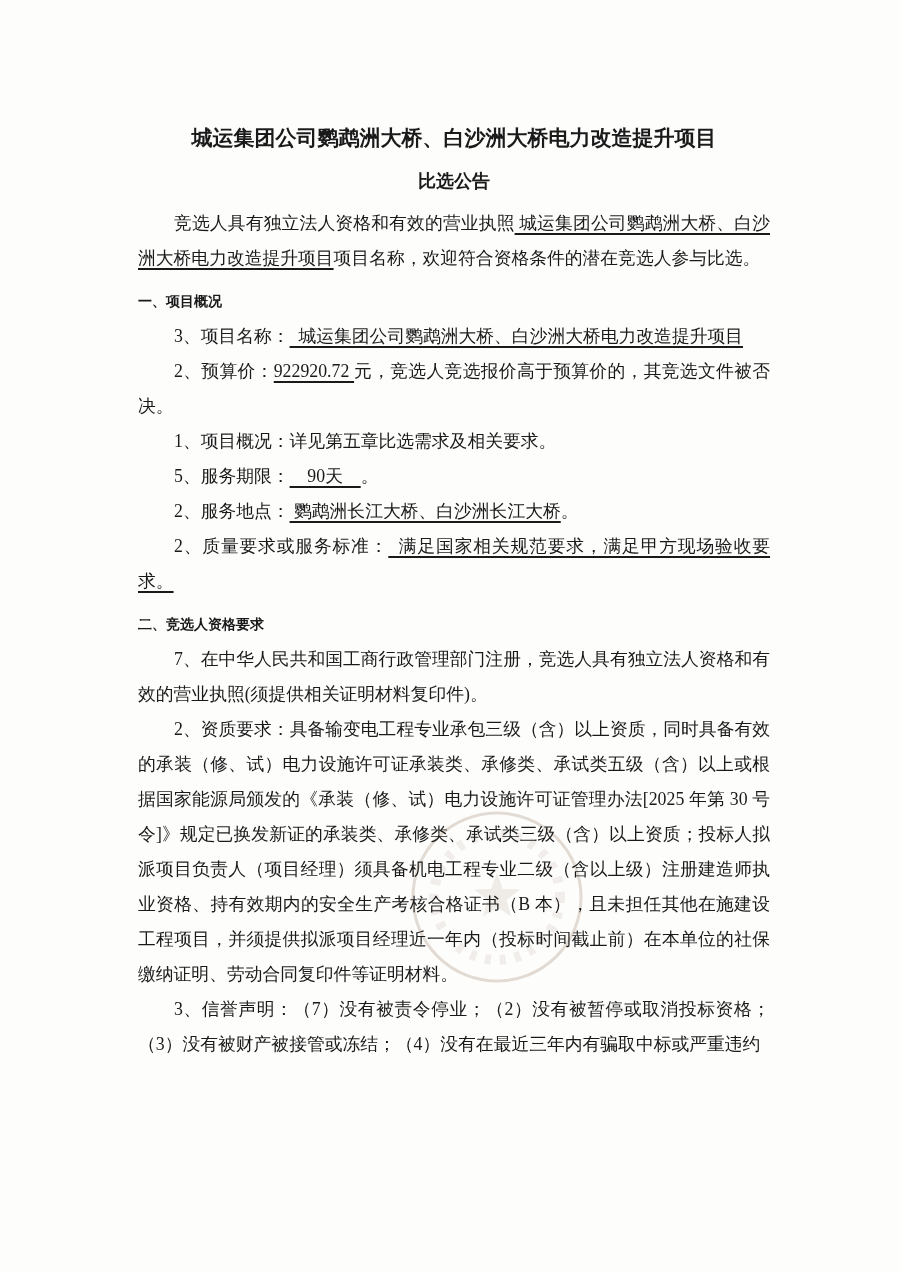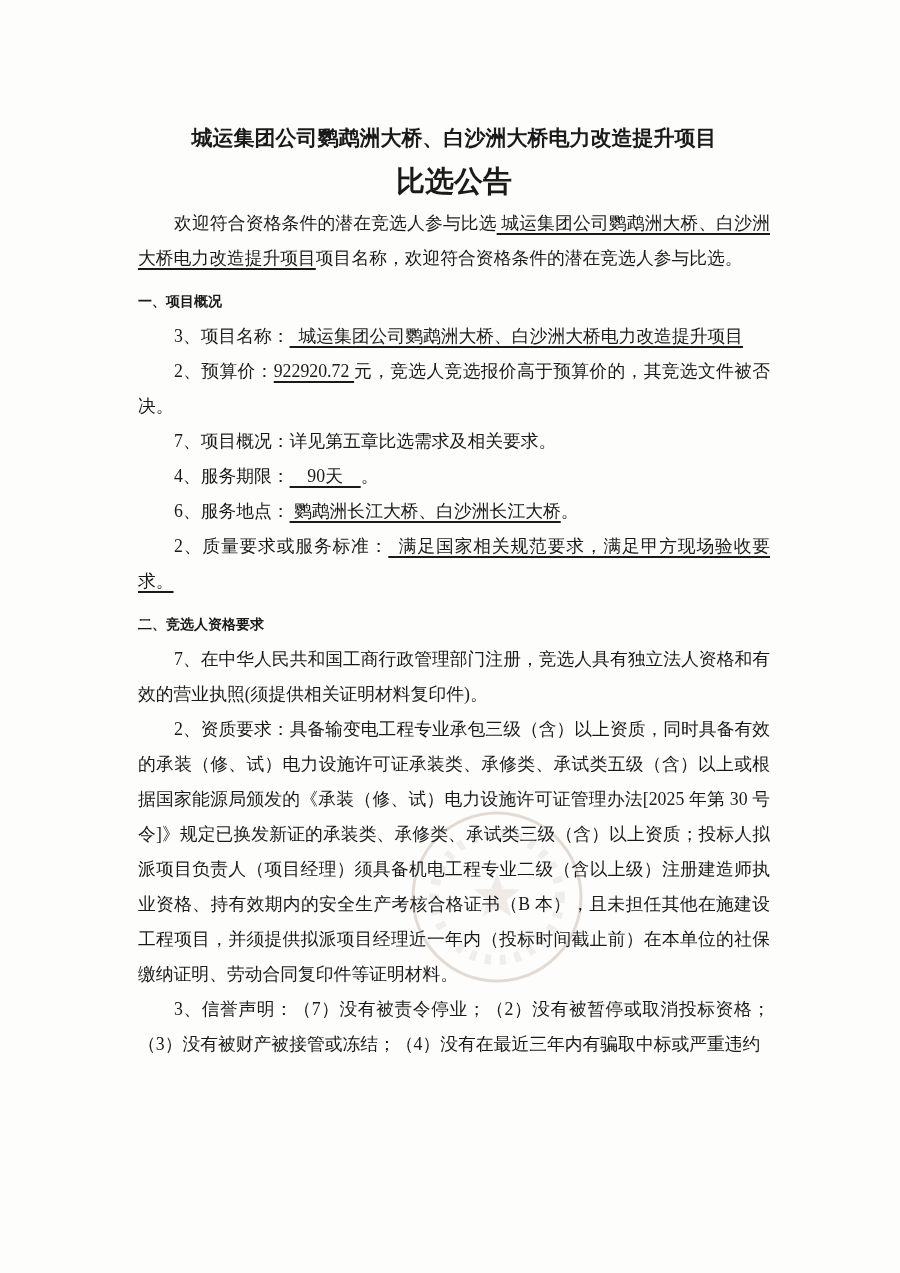--- a/index.html
+++ b/index.html
@@ -33,21 +33,21 @@
     font-weight: 700;
     font-size: 21px;
     line-height: 30px;
     text-align: center;
     letter-spacing: 0;
   }
   .doc-subtitle {
     margin: 13px 0 0 0;
     font-family: "Liberation Sans", sans-serif;
     font-weight: 700;
-    font-size: 29px;
+    font-size: 18px;
     line-height: 30px;
     text-align: center;
   }
   .body-block { margin-top: 10px; }
   .par {
     margin: 0;
     font-size: 17.8px;
     line-height: 35px;
     text-align: justify;
     word-break: normal;
@@ -75,27 +75,27 @@
   <svg class="seal" viewBox="0 0 176 176" xmlns="http://www.w3.org/2000/svg" aria-hidden="true">
     <circle cx="88" cy="88" r="84" fill="none" stroke="#a68f77" stroke-width="3"></circle>
     <circle cx="88" cy="88" r="63" fill="none" stroke="#a68f77" stroke-width="10" stroke-dasharray="6 9" opacity="0.45"></circle>
     <polygon points="88,64 93.9,79.9 110.8,80.6 97.5,91.1 102.1,107.4 88,98 73.9,107.4 78.5,91.1 65.2,80.6 82.1,79.9" fill="#a68f77" opacity="0.55"></polygon>
   </svg>
 
   <div class="content">
     <h1 class="doc-title">城运集团公司鹦鹉洲大桥、白沙洲大桥电力改造提升项目</h1>
     <h2 class="doc-subtitle">比选公告</h2>
     <div class="body-block">
-        <p class="par indent"><span>欢迎符合资格条件的潜在竞选人参与比选</span><span class="u">&nbsp;城运集团公司鹦鹉洲大桥、白沙洲大桥电力改造提升项目</span><span>项目名称，欢迎符合资格条件的潜在竞选人参与比选。</span></p>
+        <p class="par indent"><span>竞选人具有独立法人资格和有效的营业执照</span><span class="u">&nbsp;城运集团公司鹦鹉洲大桥、白沙洲大桥电力改造提升项目</span><span>项目名称，欢迎符合资格条件的潜在竞选人参与比选。</span></p>
         <p class="par heading"><span>一、项目概况</span></p>
         <p class="par indent"><span>3、项目名称：</span><span class="u">&nbsp;&nbsp;城运集团公司鹦鹉洲大桥、白沙洲大桥电力改造提升项目</span></p>
         <p class="par indent"><span>2、预算价：</span><span class="u">922920.72&nbsp;</span><span>元，竞选人竞选报价高于预算价的，其竞选文件被否决。</span></p>
-        <p class="par indent"><span>7、项目概况：详见第五章比选需求及相关要求。</span></p>
-        <p class="par indent"><span>4、服务期限：</span><span class="u">&nbsp;&nbsp;&nbsp;&nbsp;90天&nbsp;&nbsp;&nbsp;&nbsp;</span><span>。</span></p>
-        <p class="par indent"><span>6、服务地点：</span><span class="u">&nbsp;鹦鹉洲长江大桥、白沙洲长江大桥</span><span>。</span></p>
+        <p class="par indent"><span>1、项目概况：详见第五章比选需求及相关要求。</span></p>
+        <p class="par indent"><span>5、服务期限：</span><span class="u">&nbsp;&nbsp;&nbsp;&nbsp;90天&nbsp;&nbsp;&nbsp;&nbsp;</span><span>。</span></p>
+        <p class="par indent"><span>2、服务地点：</span><span class="u">&nbsp;鹦鹉洲长江大桥、白沙洲长江大桥</span><span>。</span></p>
         <p class="par indent"><span>2、质量要求或服务标准：</span><span class="u">&nbsp;&nbsp;满足国家相关规范要求，满足甲方现场验收要求。</span></p>
         <p class="par heading"><span>二、竞选人资格要求</span></p>
         <p class="par indent"><span>7、在中华人民共和国工商行政管理部门注册，竞选人具有独立法人资格和有效的营业执照(须提供相关证明材料复印件)。</span></p>
         <p class="par indent"><span>2、资质要求：具备输变电工程专业承包三级（含）以上资质，同时具备有效的承装（修、试）电力设施许可证承装类、承修类、承试类五级（含）以上或根据国家能源局颁发的《承装（修、试）电力设施许可证管理办法[2025 年第 30 号令]》规定已换发新证的承装类、承修类、承试类三级（含）以上资质；投标人拟派项目负责人（项目经理）须具备机电工程专业二级（含以上级）注册建造师执业资格、持有效期内的安全生产考核合格证书（B 本），且未担任其他在施建设工程项目，并须提供拟派项目经理近一年内（投标时间截止前）在本单位的社保缴纳证明、劳动合同复印件等证明材料。</span></p>
         <p class="par indent"><span>3、信誉声明：（7）没有被责令停业；（2）没有被暂停或取消投标资格；（3）没有被财产被接管或冻结；（4）没有在最近三年内有骗取中标或严重违约</span></p>
       </div>
   </div>
 
 </div>
 

